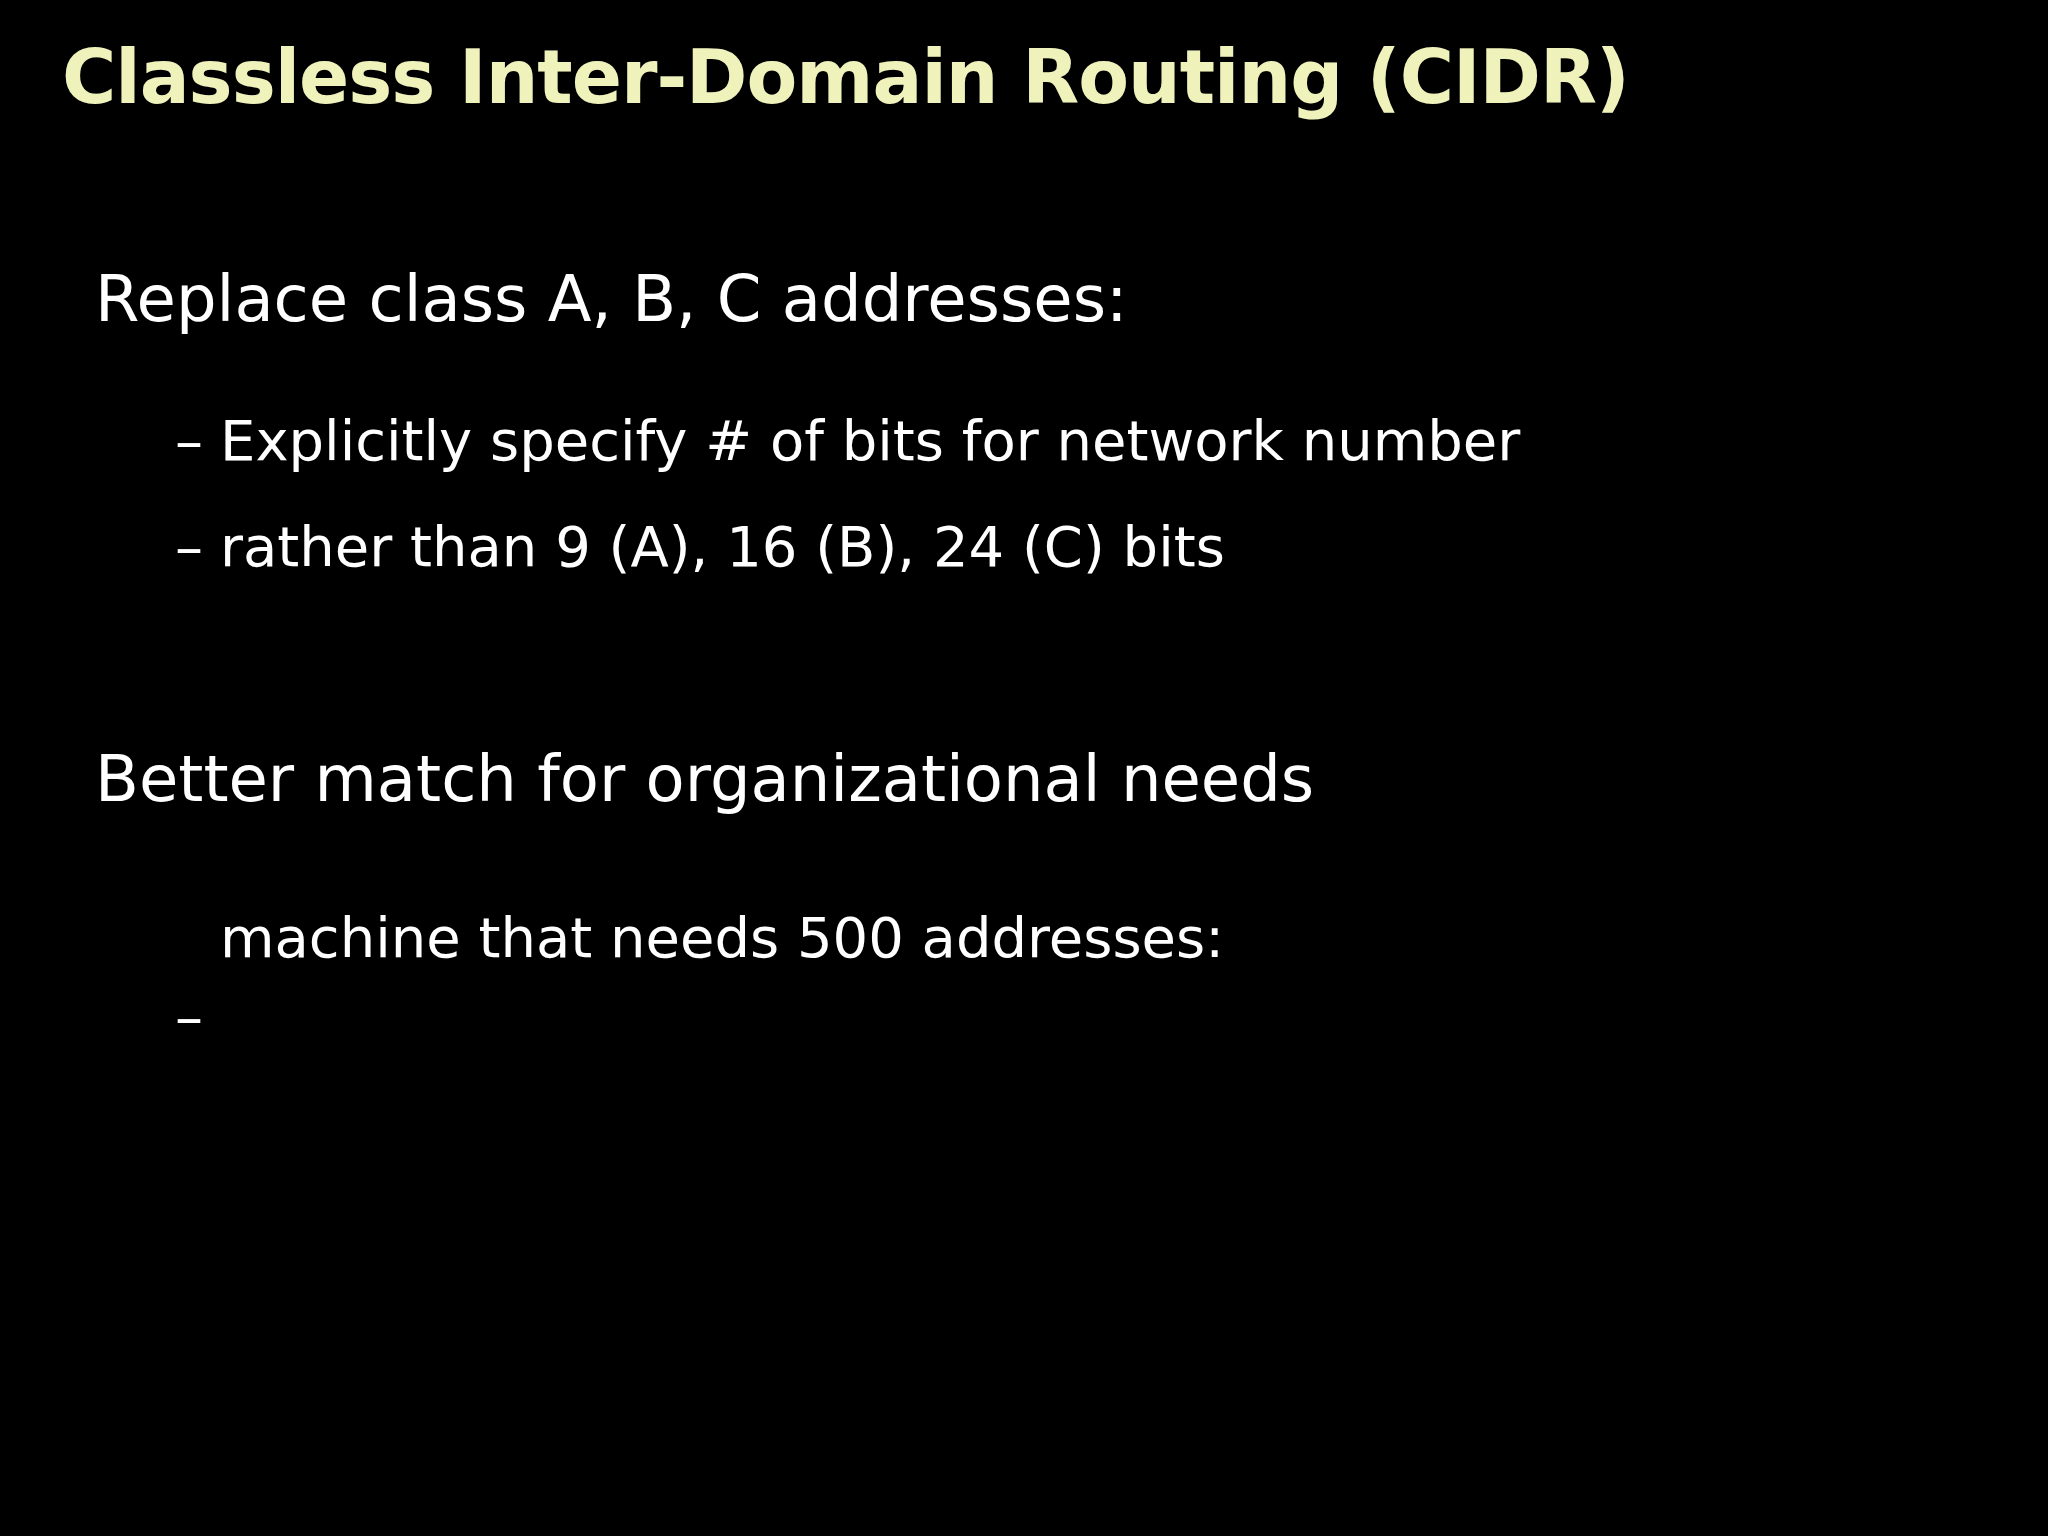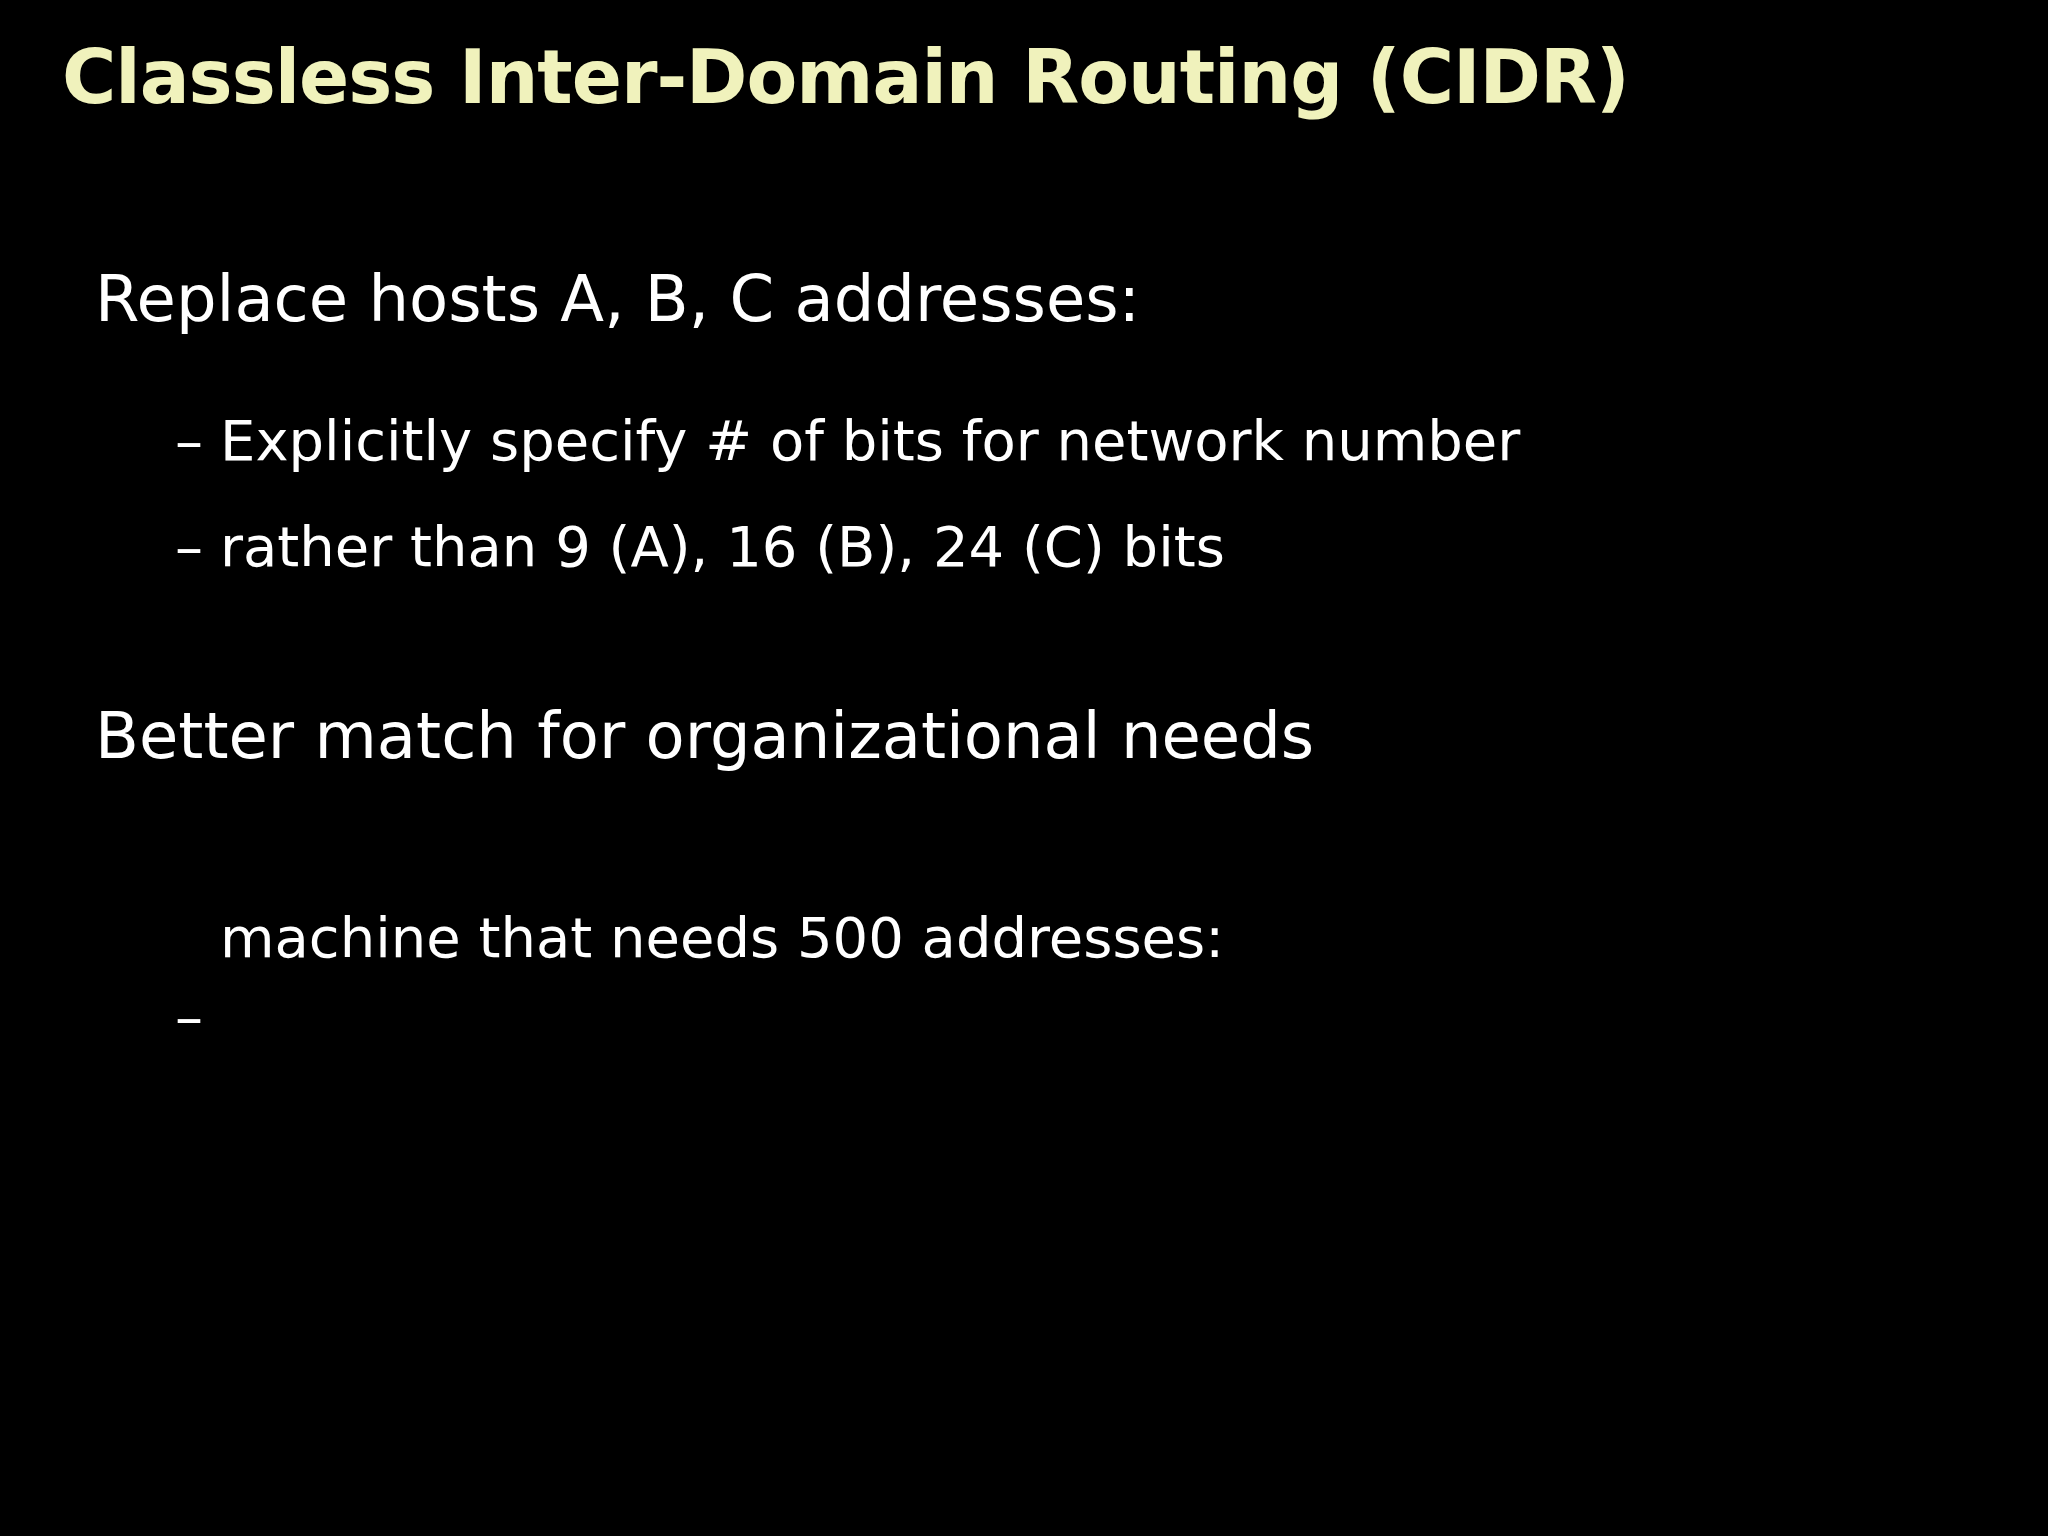--- a/index.html
+++ b/index.html
@@ -27,21 +27,21 @@
     color: #f0f2bc;
     white-space: nowrap;
   }
   .heading {
     position: absolute;
     left: 95px;
     font-size: 64px;
     white-space: nowrap;
   }
   .heading-1 { top: 262px; }
-  .heading-2 { top: 699px; }
+  .heading-2 { top: 742px; }
   .bullet {
     position: absolute;
     display: flex;
     align-items: flex-start;
     font-size: 56px;
     line-height: 98px;
     white-space: nowrap;
   }
   .bullet .dash {
     width: 45px;
@@ -53,21 +53,21 @@
   .bullet-3 { left: 175px; top: 968px; }
   .bullet .lines div { white-space: nowrap; }
 </style>
 </head>
 <body>
 
 <div class="slide">
 
   <div class="slide-title">Classless Inter-Domain Routing (CIDR)</div>
 
-  <div class="heading heading-1">Replace hosts A, B, C addresses:</div>
+  <div class="heading heading-1">Replace class A, B, C addresses:</div>
 
   <div class="bullet bullet-1">
     <span class="dash">–</span>
     <span class="lines">
       <div>Explicitly specify # of bits for network number</div>
     </span>
   </div>
 
   <div class="bullet bullet-2">
     <span class="dash">–</span>

